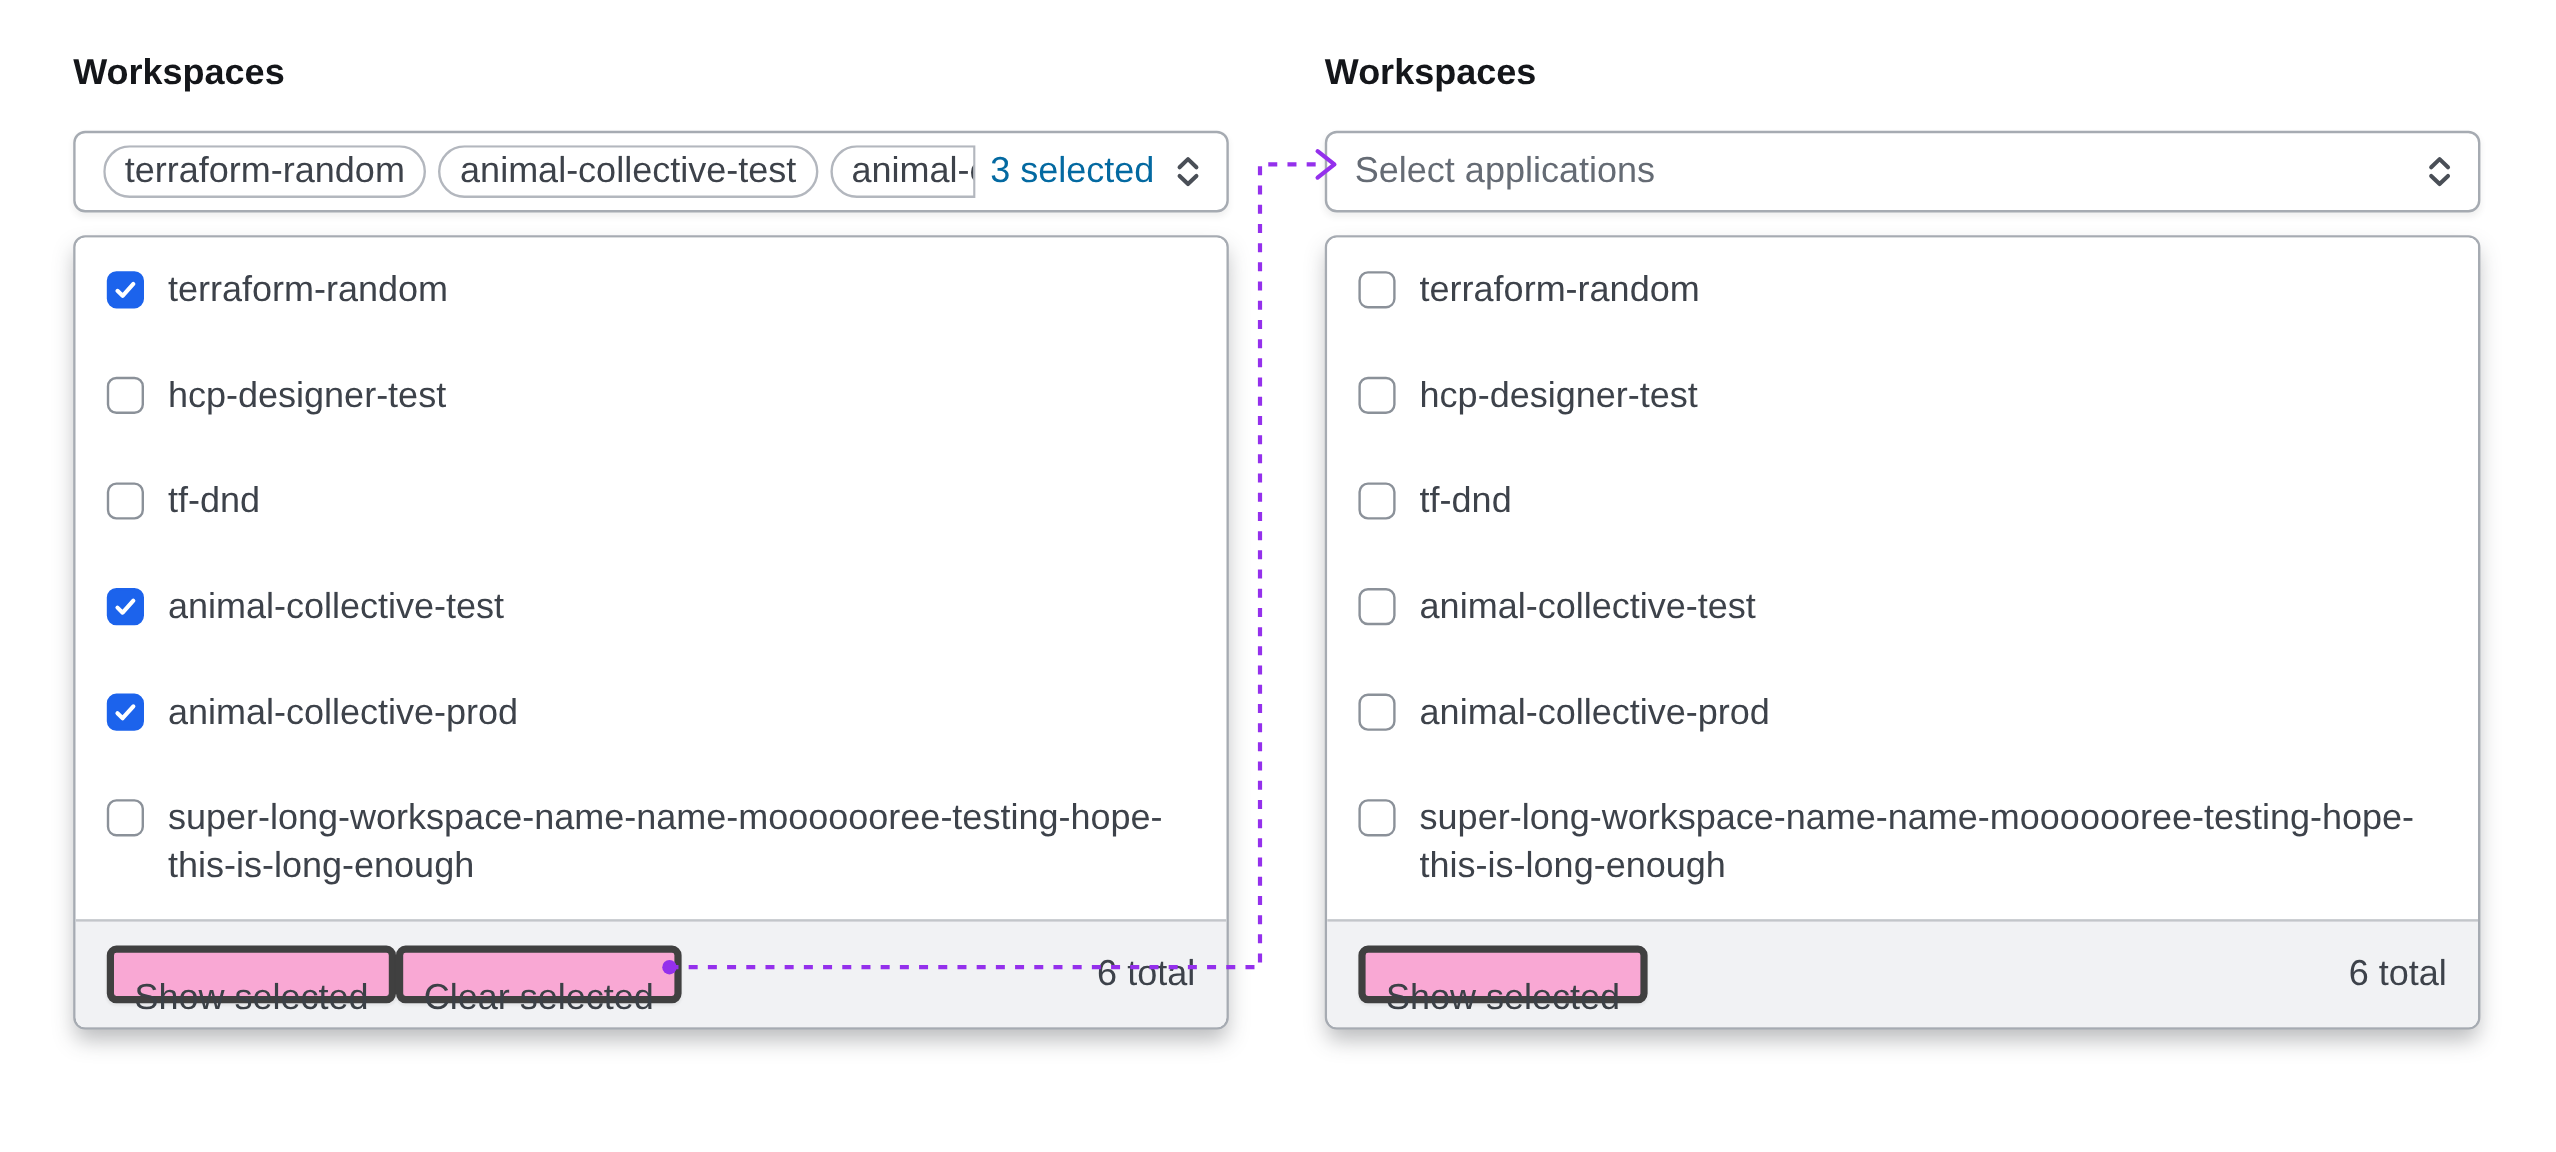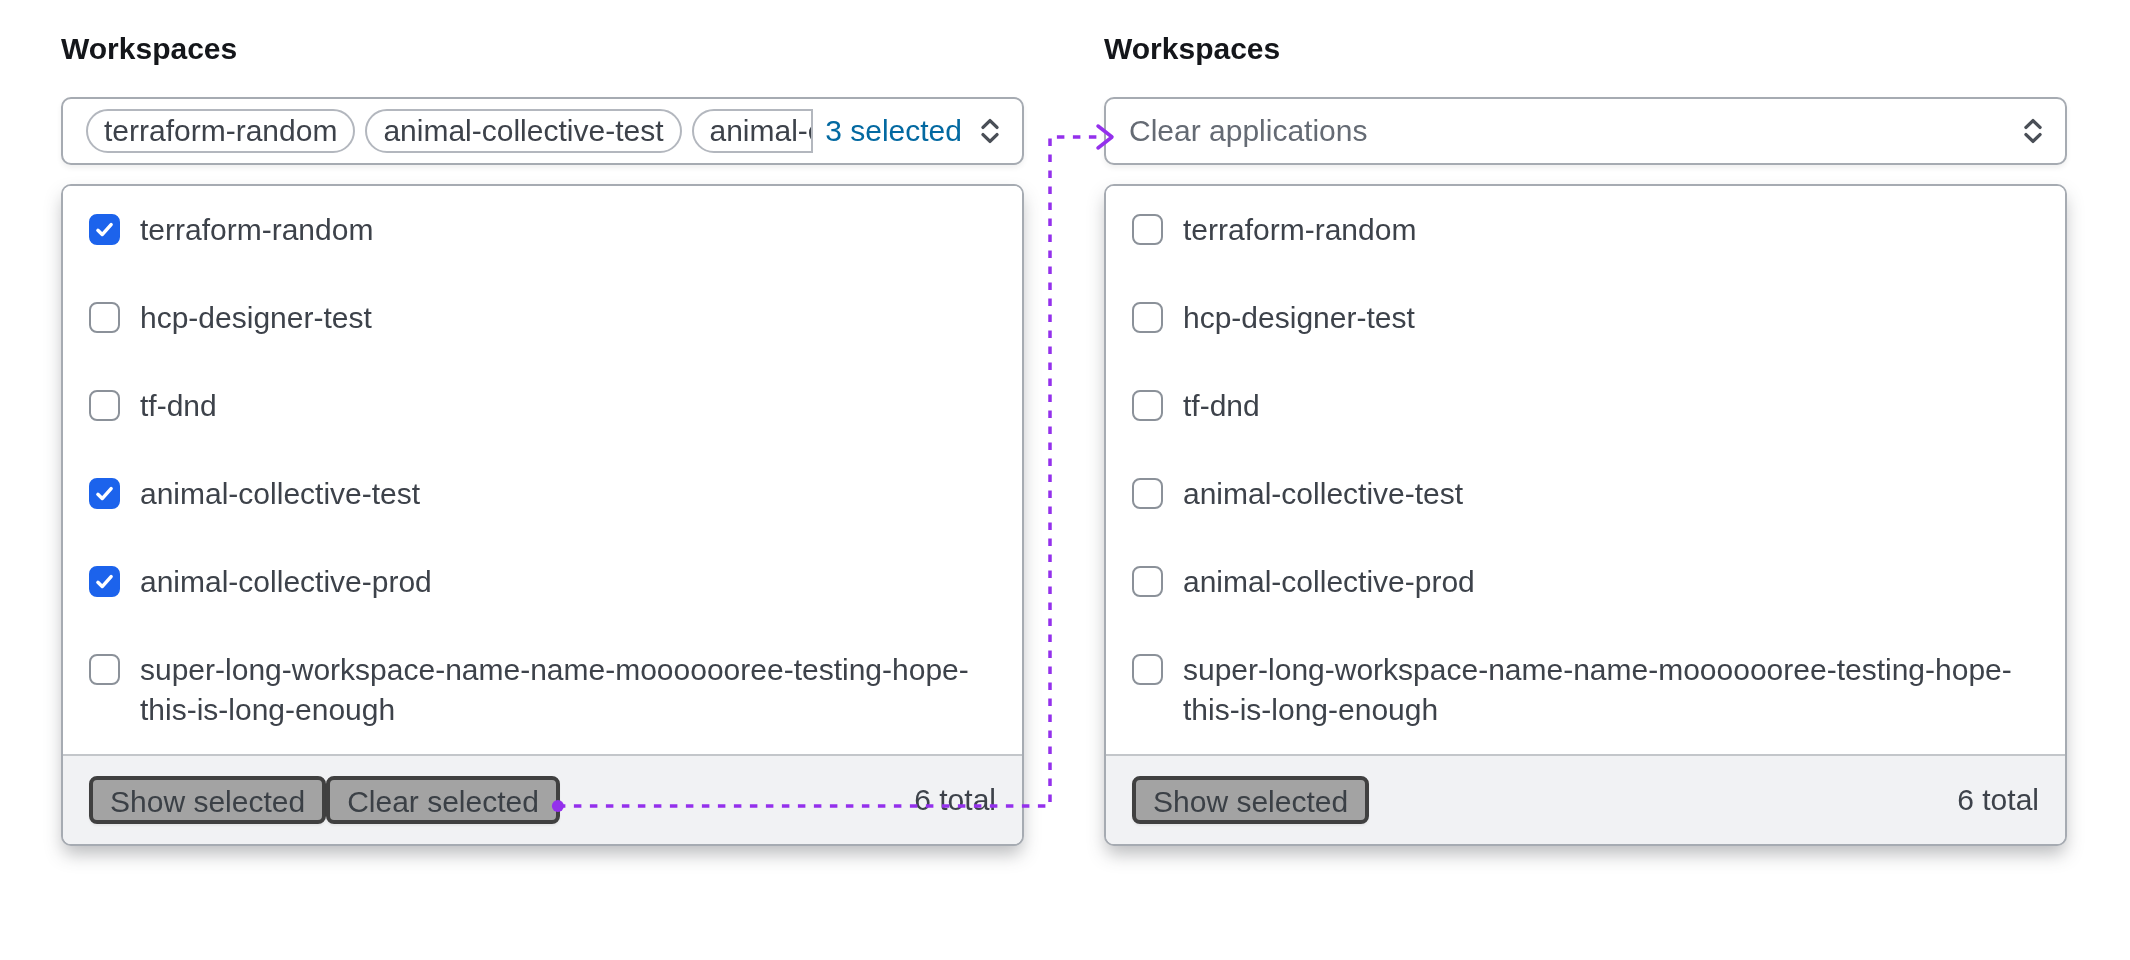--- a/index.html
+++ b/index.html
@@ -6,21 +6,21 @@
   html, body { background: #ffffff; }
   .page {
     position: relative;
     width: 2130px;
     height: 960px;
     background: #ffffff;
     font-family: "Liberation Sans", "DejaVu Sans", sans-serif;
     color: #3d424a;
     overflow: hidden;
   }
-  .col { position: absolute; top: 32px; width: 963px; }
+  .col { position: absolute; top: 44px; width: 963px; }
   .col--left  { left: 61px; }
   .col--right { left: 1104px; }
 
   .field-label {
     font-size: 30px;
     font-weight: 700;
     color: #14161a;
     line-height: 34px;
     margin-bottom: 31px;
   }
@@ -139,25 +139,25 @@
     align-items: center;
     height: 90px;
     background: #f1f2f4;
     border-top: 2px solid #c3c6ca;
     padding: 0 26px;
   }
   .hds-btn {
     font-family: inherit;
     font-size: 30px;
     color: #3b4046;
-    background: #a3a3a3;
-    border: 4px solid #404040;
+    background: #f9a8d4;
+    border: 6px solid #404040;
     border-radius: 8px;
     height: 48px;
-    padding: 0 17px;
+    padding: 16px 17px;
     line-height: 44px;
     box-shadow: 0 2px 2px rgba(0,0,0,0.05);
     cursor: pointer;
     white-space: nowrap;
   }
   .hds-btn + .hds-btn { }
   .total-count {
     margin-left: auto;
     font-size: 30px;
     color: #3d424a;
@@ -247,21 +247,21 @@
         <button class="hds-btn">Clear selected</button>
         <span class="total-count">6 total</span>
       </div>
     </div>
   </div>
 
   <div class="col col--right">
     <div class="field-label">Workspaces</div>
 
     <div class="trigger">
-      <span class="trigger-placeholder">Clear applications</span>
+      <span class="trigger-placeholder">Select applications</span>
       <span class="caret-sort">
         <svg width="32" height="32" viewBox="0 0 16 16" fill="none" stroke="currentColor" stroke-width="1.7" stroke-linecap="round" stroke-linejoin="round">
           <polyline points="4.5,6.2 8,2.8 11.5,6.2"></polyline>
           <polyline points="4.5,9.8 8,13.2 11.5,9.8"></polyline>
         </svg>
       </span>
     </div>
 
     <div class="dropdown">
       <div class="listbox">

